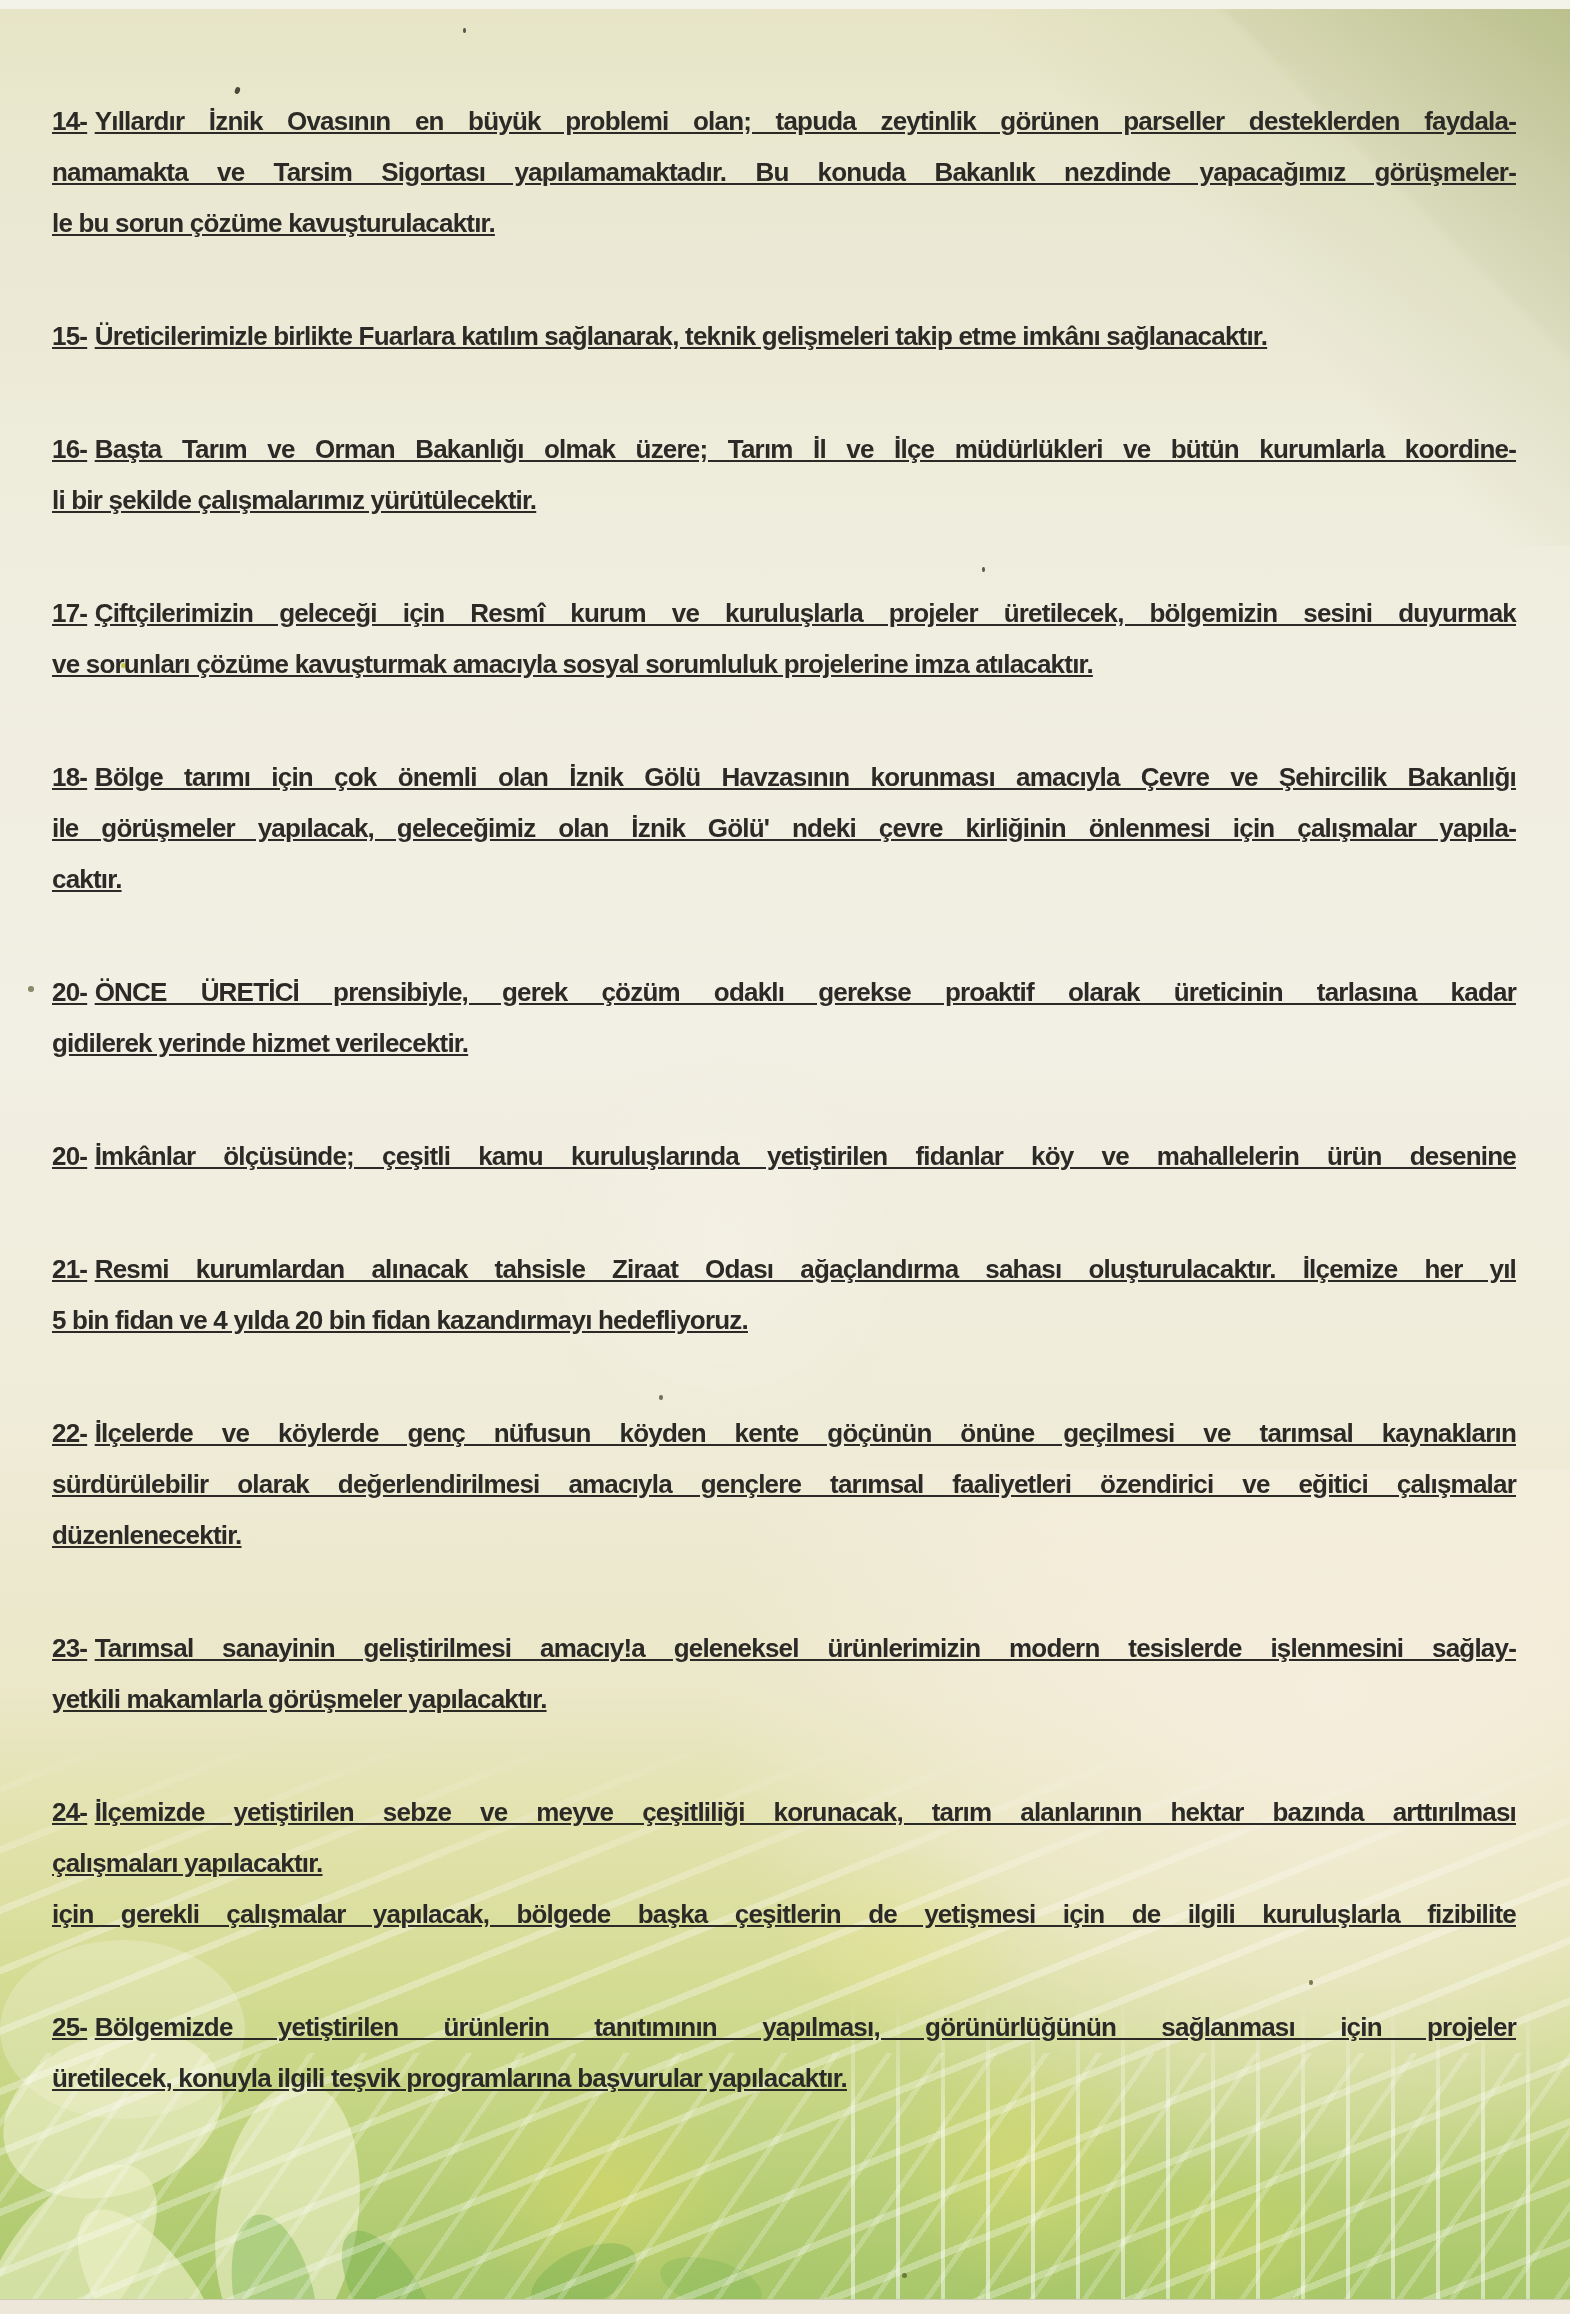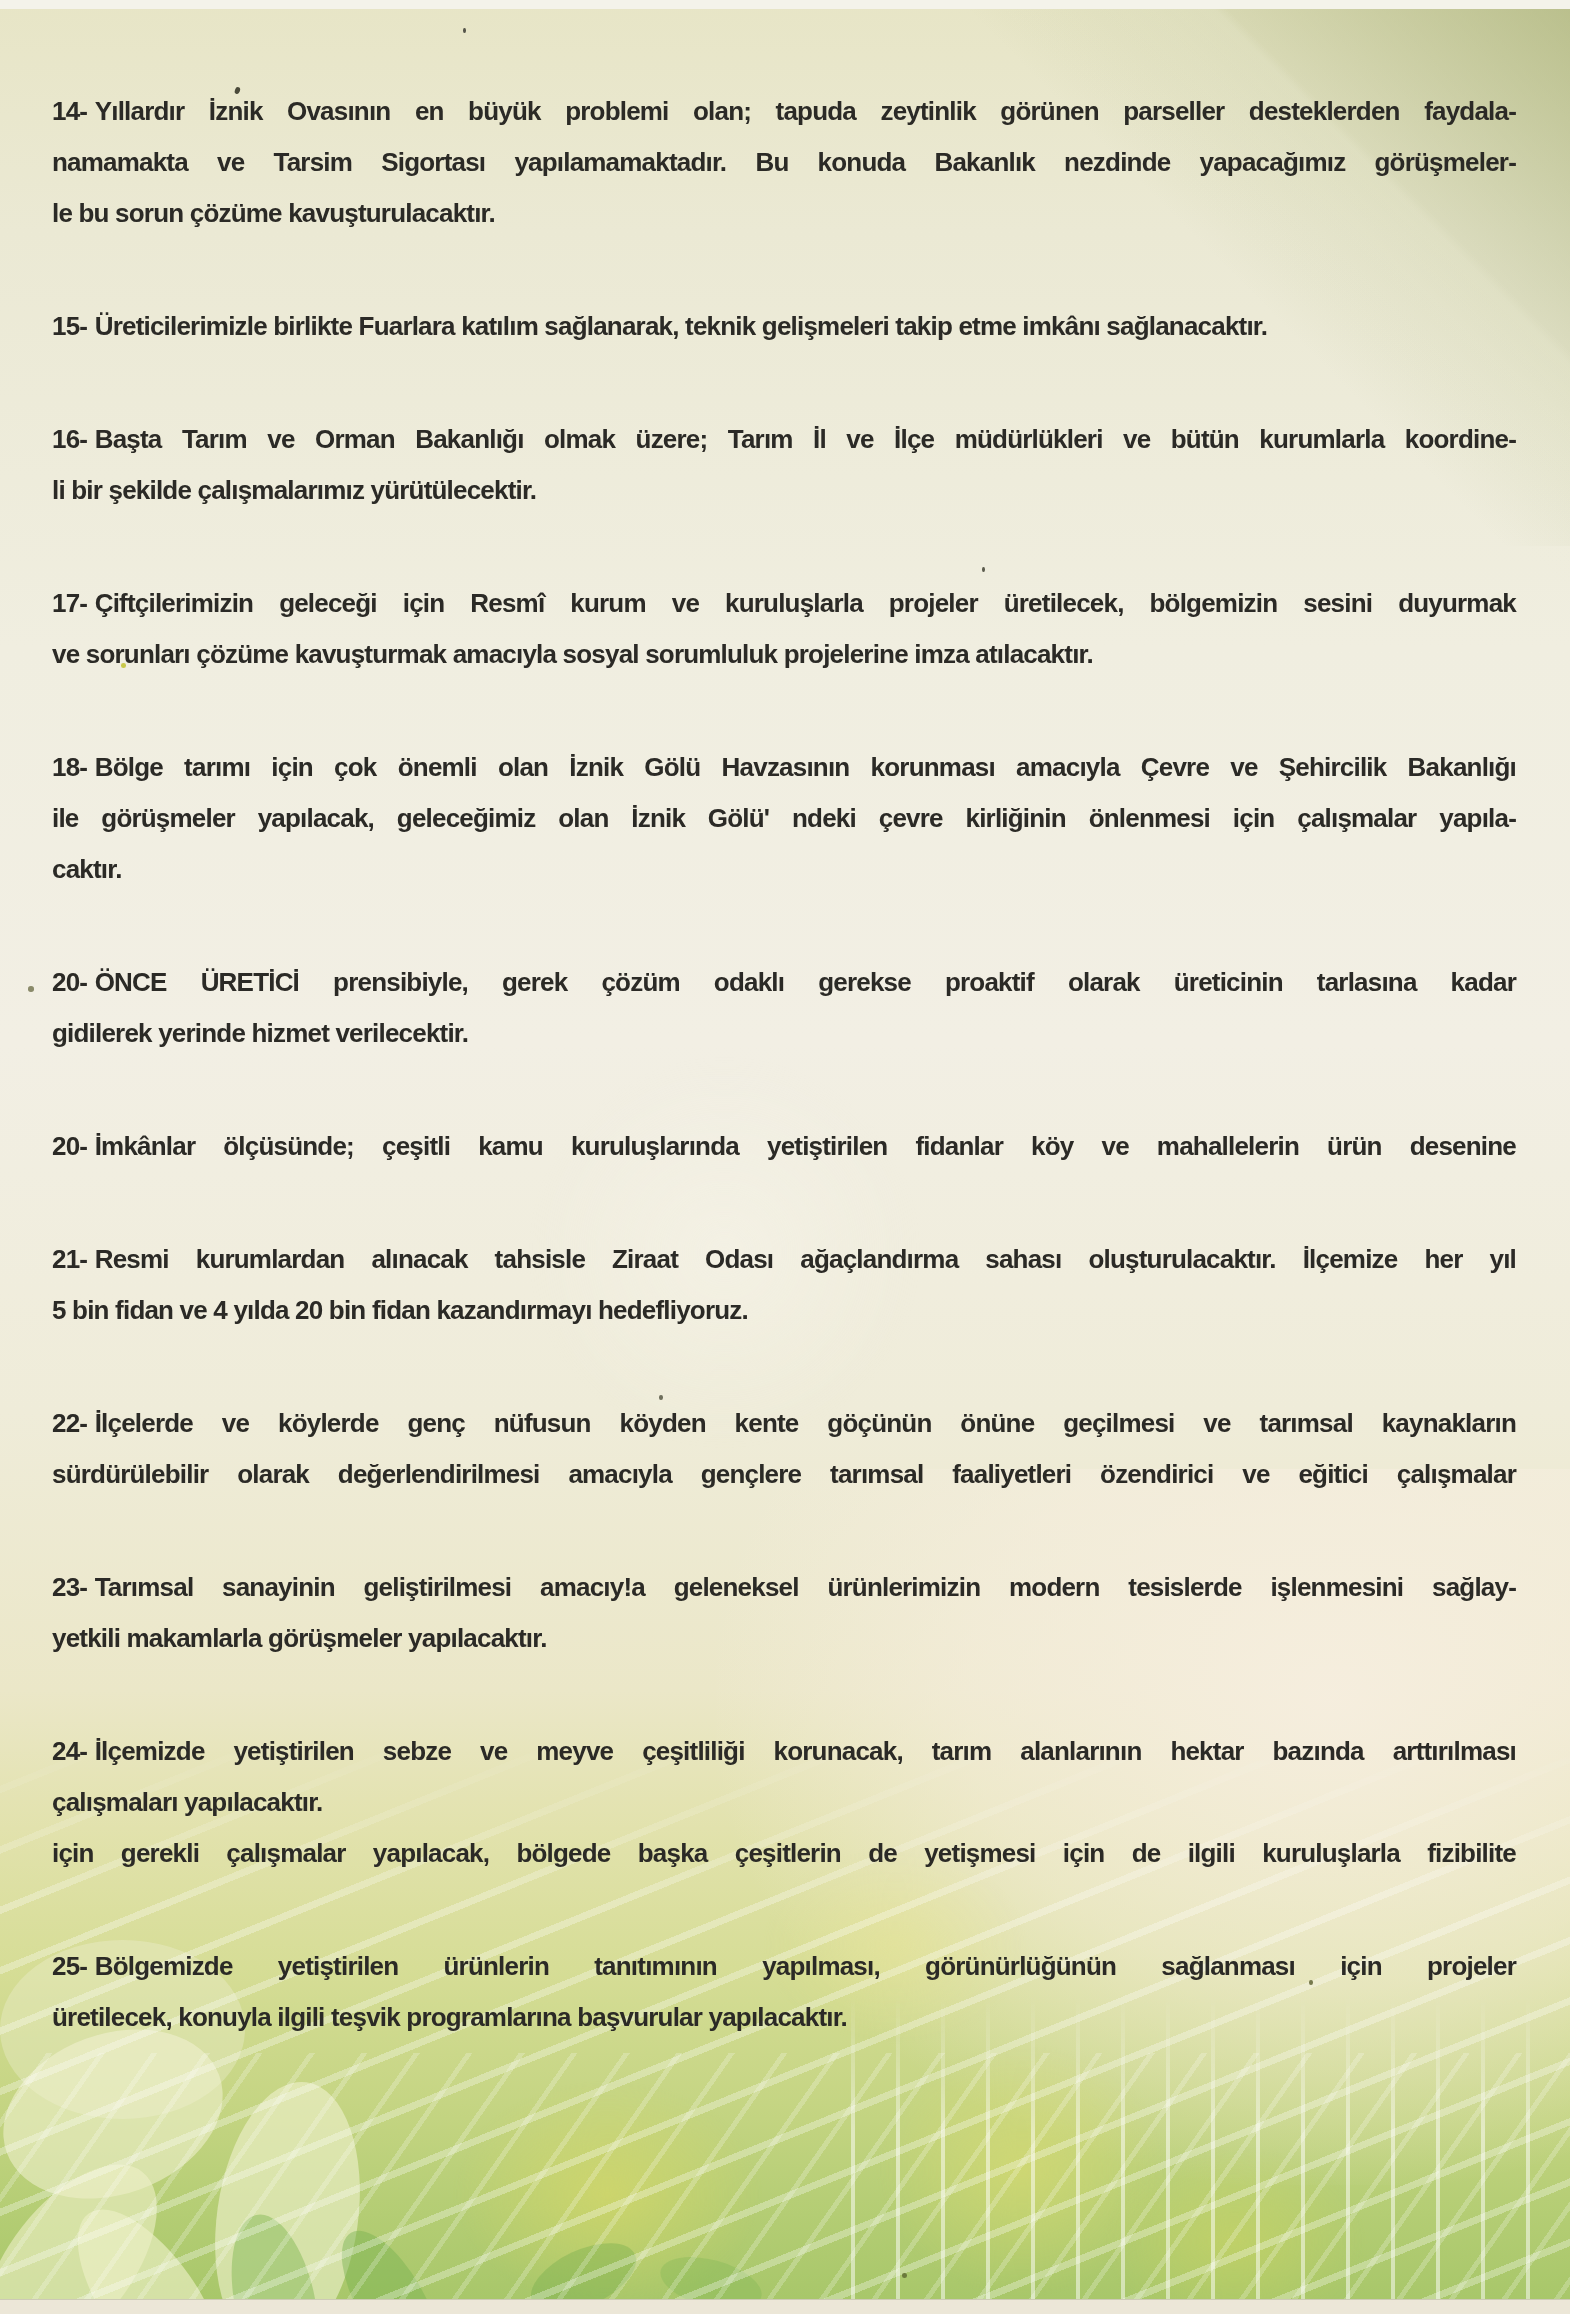--- a/index.html
+++ b/index.html
@@ -118,26 +118,27 @@
   .s2 { left:463px; top:28px;  width:2.8px; height:4.7px; background:#55554a; }
   .s3 { left:28px;  top:986px; width:5.6px; height:5.6px; background:#8a8a6a; }
   .s4 { left:659px; top:1395px; width:3.8px; height:4.7px; background:#6f6f5c; }
   .s5 { left:121px; top:663px;  width:4.7px; height:4.7px; background:#c8c84a; }
   .s6 { left:1309px; top:1980px; width:3.8px; height:4.7px; background:#777a4e; }
   .s7 { left:902px; top:2273px; width:4.7px; height:4.7px; background:#6b7a3c; }
   .s8 { left:982px; top:567px; width:2.8px; height:4.7px; background:#5c5c4e; }
 
   
   .content {
-    position:absolute; left:52px; top:86px; width:1464px;
+    position:absolute; left:52px; top:96px; width:1464px;
     color:#2b2a26;
     font-weight:700;
     font-size:26px;
     line-height:51px;
     letter-spacing:-0.8px;
+    text-decoration:underline;
   }
   .item { margin:0 0 62px 0; }
   .line { text-align:justify; text-align-last:justify; }
   .line.end { text-align:center; text-align-last:left; }
   .num { margin-right:7.5px; }
 </style>
 </head>
 <body>
 
 <div class="page">
@@ -206,20 +207,21 @@
       <div class="item">
         <div class="line"><span class="num">20-</span><span>İmkânlar ölçüsünde; çeşitli kamu kuruluşlarında yetiştirilen fidanlar köy ve mahallelerin ürün desenine</span></div>
       </div>
       <div class="item">
         <div class="line"><span class="num">21-</span><span>Resmi kurumlardan alınacak tahsisle Ziraat Odası ağaçlandırma sahası oluşturulacaktır. İlçemize her yıl</span></div>
         <div class="line end">5 bin fidan ve 4 yılda 20 bin fidan kazandırmayı hedefliyoruz.</div>
       </div>
       <div class="item">
         <div class="line"><span class="num">22-</span><span>İlçelerde ve köylerde genç nüfusun köyden kente göçünün önüne geçilmesi ve tarımsal kaynakların</span></div>
         <div class="line">sürdürülebilir olarak değerlendirilmesi amacıyla gençlere tarımsal faaliyetleri özendirici ve eğitici çalışmalar</div>
+        <div class="line end">düzenlenecektir.</div>
       </div>
       <div class="item">
         <div class="line"><span class="num">23-</span><span>Tarımsal sanayinin geliştirilmesi amacıy!a geleneksel ürünlerimizin modern tesislerde işlenmesini sağlay-</span></div>
         <div class="line end">yetkili makamlarla görüşmeler yapılacaktır.</div>
       </div>
       <div class="item">
         <div class="line"><span class="num">24-</span><span>İlçemizde yetiştirilen sebze ve meyve çeşitliliği korunacak, tarım alanlarının hektar bazında arttırılması</span></div>
         <div class="line end">çalışmaları yapılacaktır.</div>
         <div class="line">için gerekli çalışmalar yapılacak, bölgede başka çeşitlerin de yetişmesi için de ilgili kuruluşlarla fizibilite</div>
       </div>

